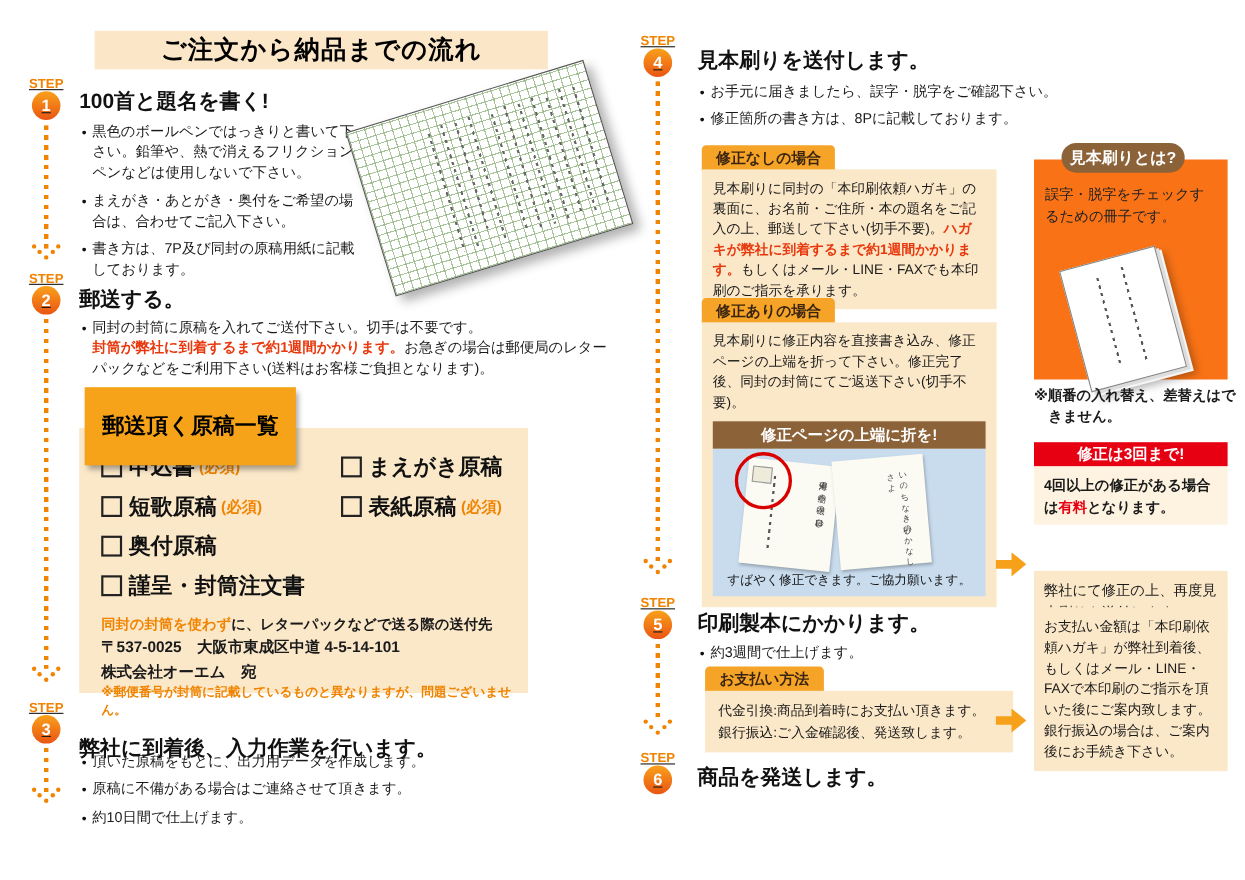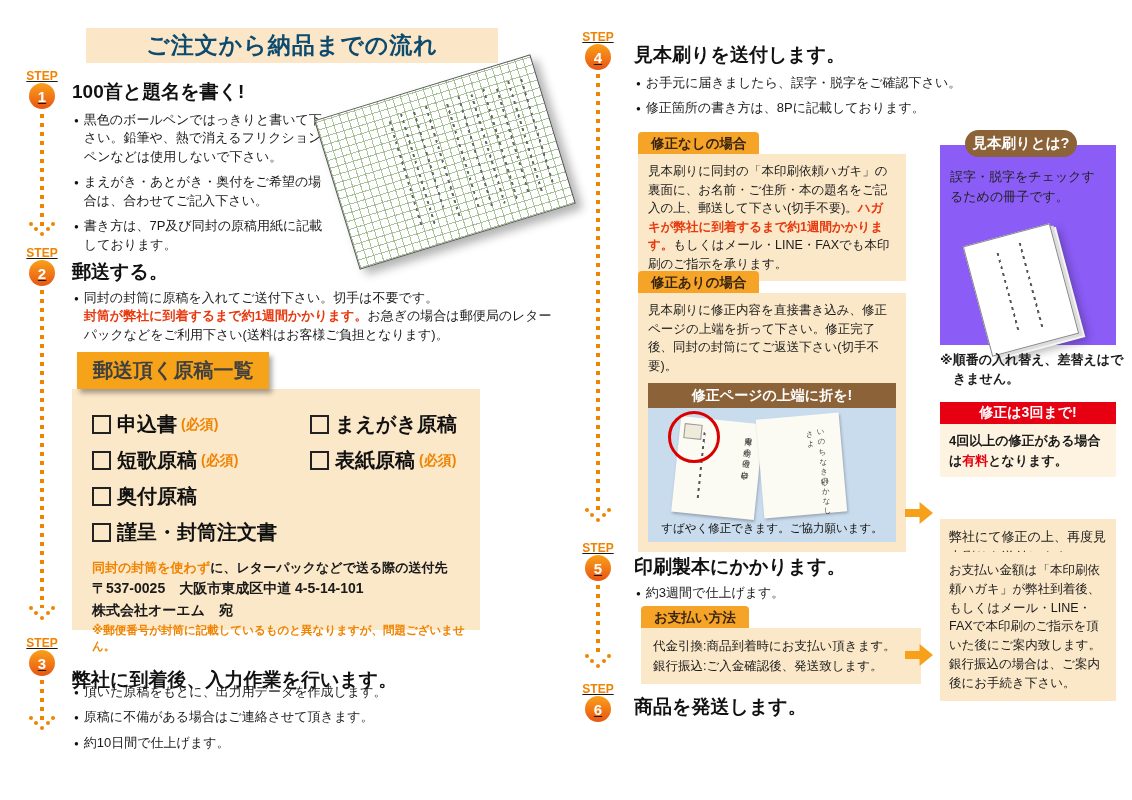--- a/index.html
+++ b/index.html
@@ -3,21 +3,21 @@
 <meta charset="utf-8">
 <style>
   html,body{margin:0;padding:0;background:#fff;}
   .page{position:relative;width:1132px;height:800px;background:#ffffff;overflow:hidden;
         font-family:"Liberation Sans","DejaVu Sans",sans-serif;color:#1a1a1a;}
   .abs{position:absolute;}
 
   
   .title-bar{left:86px;top:28px;width:412px;height:35px;background:#FBE6C8;
              display:flex;align-items:center;justify-content:center;}
-  .title-text{color:#0c4a6e;font-weight:bold;font-size:23px;letter-spacing:1px;}
+  .title-text{color:#000000;font-weight:bold;font-size:23px;letter-spacing:1px;}
 
   
   .step-marker{width:40px;text-align:center;text-decoration:underline;}
   .step-tag{color:#F08300;font-weight:bold;font-size:12px;line-height:14px;}
   .step-circle{width:26px;height:26px;margin:0 auto;border-radius:50%;
                background:linear-gradient(180deg,#F9A11B,#E95513);
                color:#fff;font-weight:bold;font-size:15px;
                display:flex;align-items:center;justify-content:center;}
   .dotline{width:4px;background:repeating-linear-gradient(180deg,#F08300 0 4px,transparent 4px 9px);}
   .varrow{width:4px;height:4px;border-radius:50%;background:#F08300;
@@ -31,22 +31,22 @@
 
   
   .paper{width:224px;height:154px;background:#fff;border:1px solid #555;
          transform:rotate(-17deg);box-shadow:5px 7px 10px rgba(0,0,0,.3);
          background-image:
            repeating-linear-gradient(0deg,rgba(140,175,120,.75) 0 1px,transparent 1px 8px),
            repeating-linear-gradient(90deg,rgba(140,175,120,.75) 0 1px,transparent 1px 8px);}
   .wl{position:absolute;width:2px;background:repeating-linear-gradient(180deg,#666 0 3px,transparent 3px 7px);}
 
   
-  .ml-header{background:#F6A319;color:#404040;font-weight:bold;font-size:20px;
-             padding:5px 16px;box-shadow:3px 4px 5px rgba(0,0,0,.35);}
+  .ml-header{background:#F6A319;color:#000000;font-weight:bold;font-size:20px;
+             padding:22px 16px;box-shadow:3px 4px 5px rgba(0,0,0,.35);}
   .ml-box{background:#FBE8C9;padding:22px 0 0 20px;box-sizing:border-box;}
   .ml-grid{display:grid;grid-template-columns:218px 1fr;row-gap:9px;}
   .ml-item{display:flex;align-items:center;font-weight:bold;font-size:20px;color:#111;white-space:nowrap;}
   .ml-item.wide{grid-column:1/-1;}
   .cb{width:15px;height:15px;border:2px solid #222;margin-right:6px;flex:none;}
   .req{color:#F08300;font-size:14px;margin-left:4px;font-weight:bold;}
   .ml-note{margin-top:13px;font-size:13px;font-weight:bold;line-height:1.4;}
   .hl-orange{color:#F08300;}
   .postal{font-size:14px;font-weight:bold;margin-top:2px;}
   .note-orange{color:#F08300;font-size:11.5px;font-weight:bold;margin-top:2px;}
@@ -64,21 +64,21 @@
   .bpl{left:28px;top:12px;width:83px;height:96px;transform:rotate(6deg);}
   .bpr{left:112px;top:8px;width:83px;height:99px;transform:rotate(-5deg);}
   .vtext{position:absolute;writing-mode:vertical-rl;font-size:7.5px;color:#444;letter-spacing:1px;}
   .fold-corner{position:absolute;left:36px;top:16px;width:16px;height:13px;
                background:#EFEBDA;border:1px solid #999;transform:rotate(6deg);}
   .red-circle{position:absolute;left:20px;top:3px;width:46px;height:46px;
               border:3px solid #D90000;border-radius:50%;}
   .book-caption{position:absolute;left:0;right:0;bottom:5px;text-align:center;font-size:11.5px;color:#111;}
 
   
-  .sample-box{background:#8b5cf6;}
+  .sample-box{background:#f97316;}
   .sample-badge{background:#8C6239;color:#fff;font-weight:bold;font-size:14.5px;
                 text-align:center;padding:4px 0;border-radius:15px;z-index:3;}
   .sample-desc{padding:22px 10px 0;font-size:13px;line-height:1.5;color:#222;}
   .booklet{position:absolute;left:36px;top:88px;width:88px;height:112px;background:#fff;
            border:1px solid #888;transform:rotate(-15deg);
            box-shadow:3px 3px 0 #ddd,5px 5px 0 #f4f4f4,7px 8px 8px rgba(0,0,0,.3);}
   .bstrip{position:absolute;width:2px;background:repeating-linear-gradient(180deg,#555 0 3px,transparent 3px 7px);}
   .sample-note{font-size:13px;font-weight:bold;line-height:1.45;text-indent:-13px;padding-left:13px;}
   .limit-header{background:#E60012;color:#fff;font-weight:bold;font-size:14px;text-align:center;padding:2px 0;}
   .limit-body{background:#FDF3E0;font-size:13px;font-weight:bold;line-height:1.5;padding:7px 9px;}

